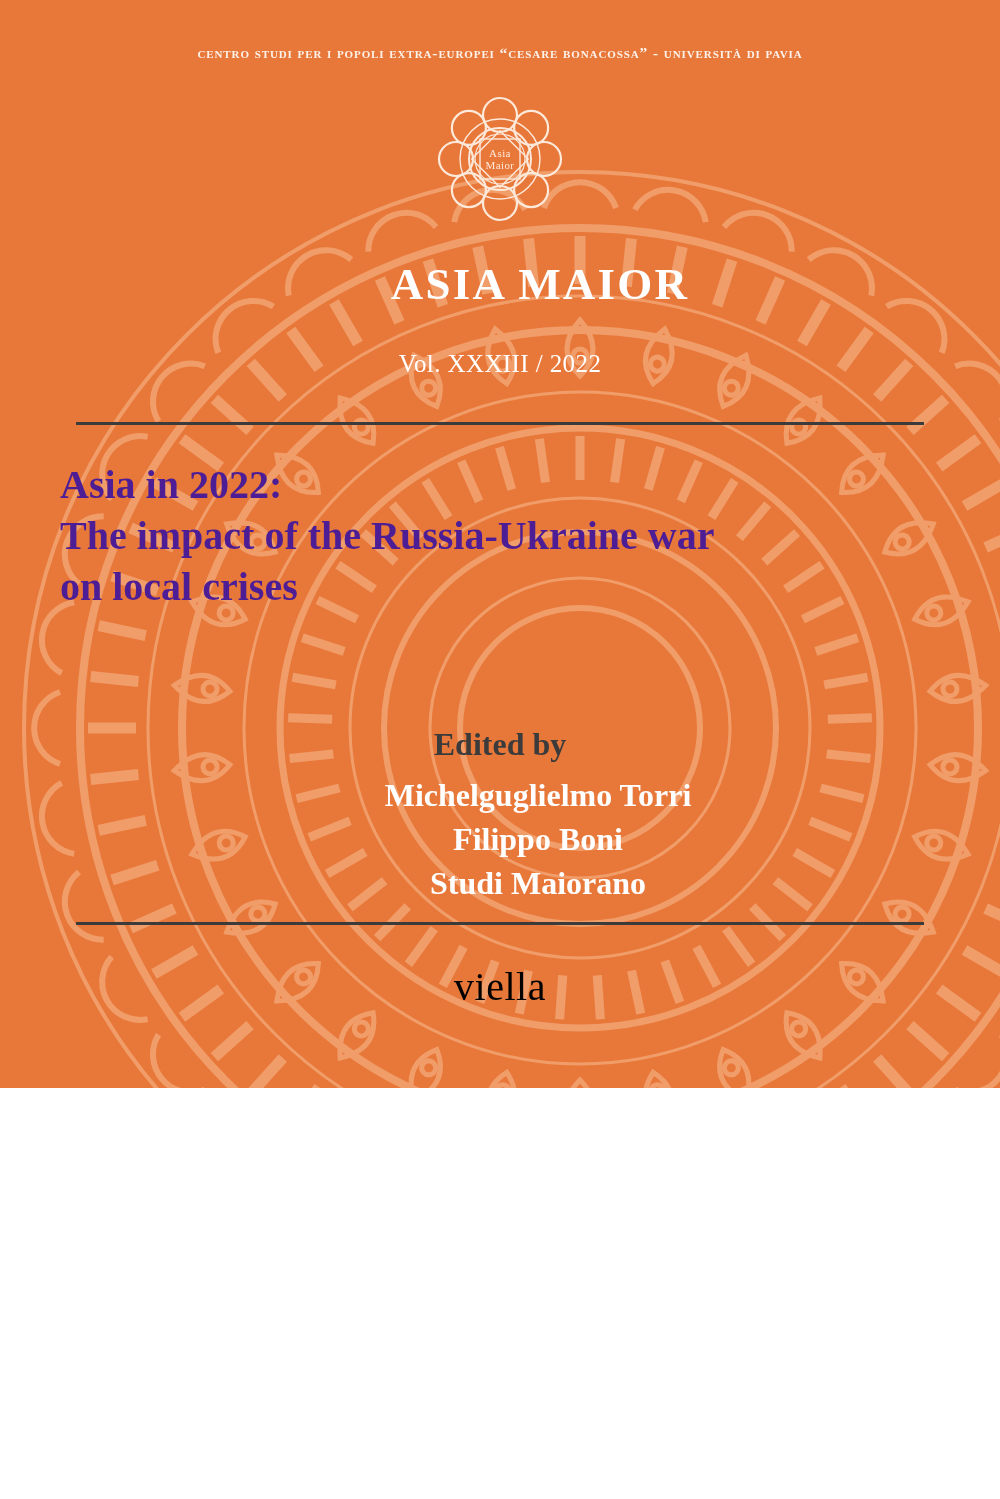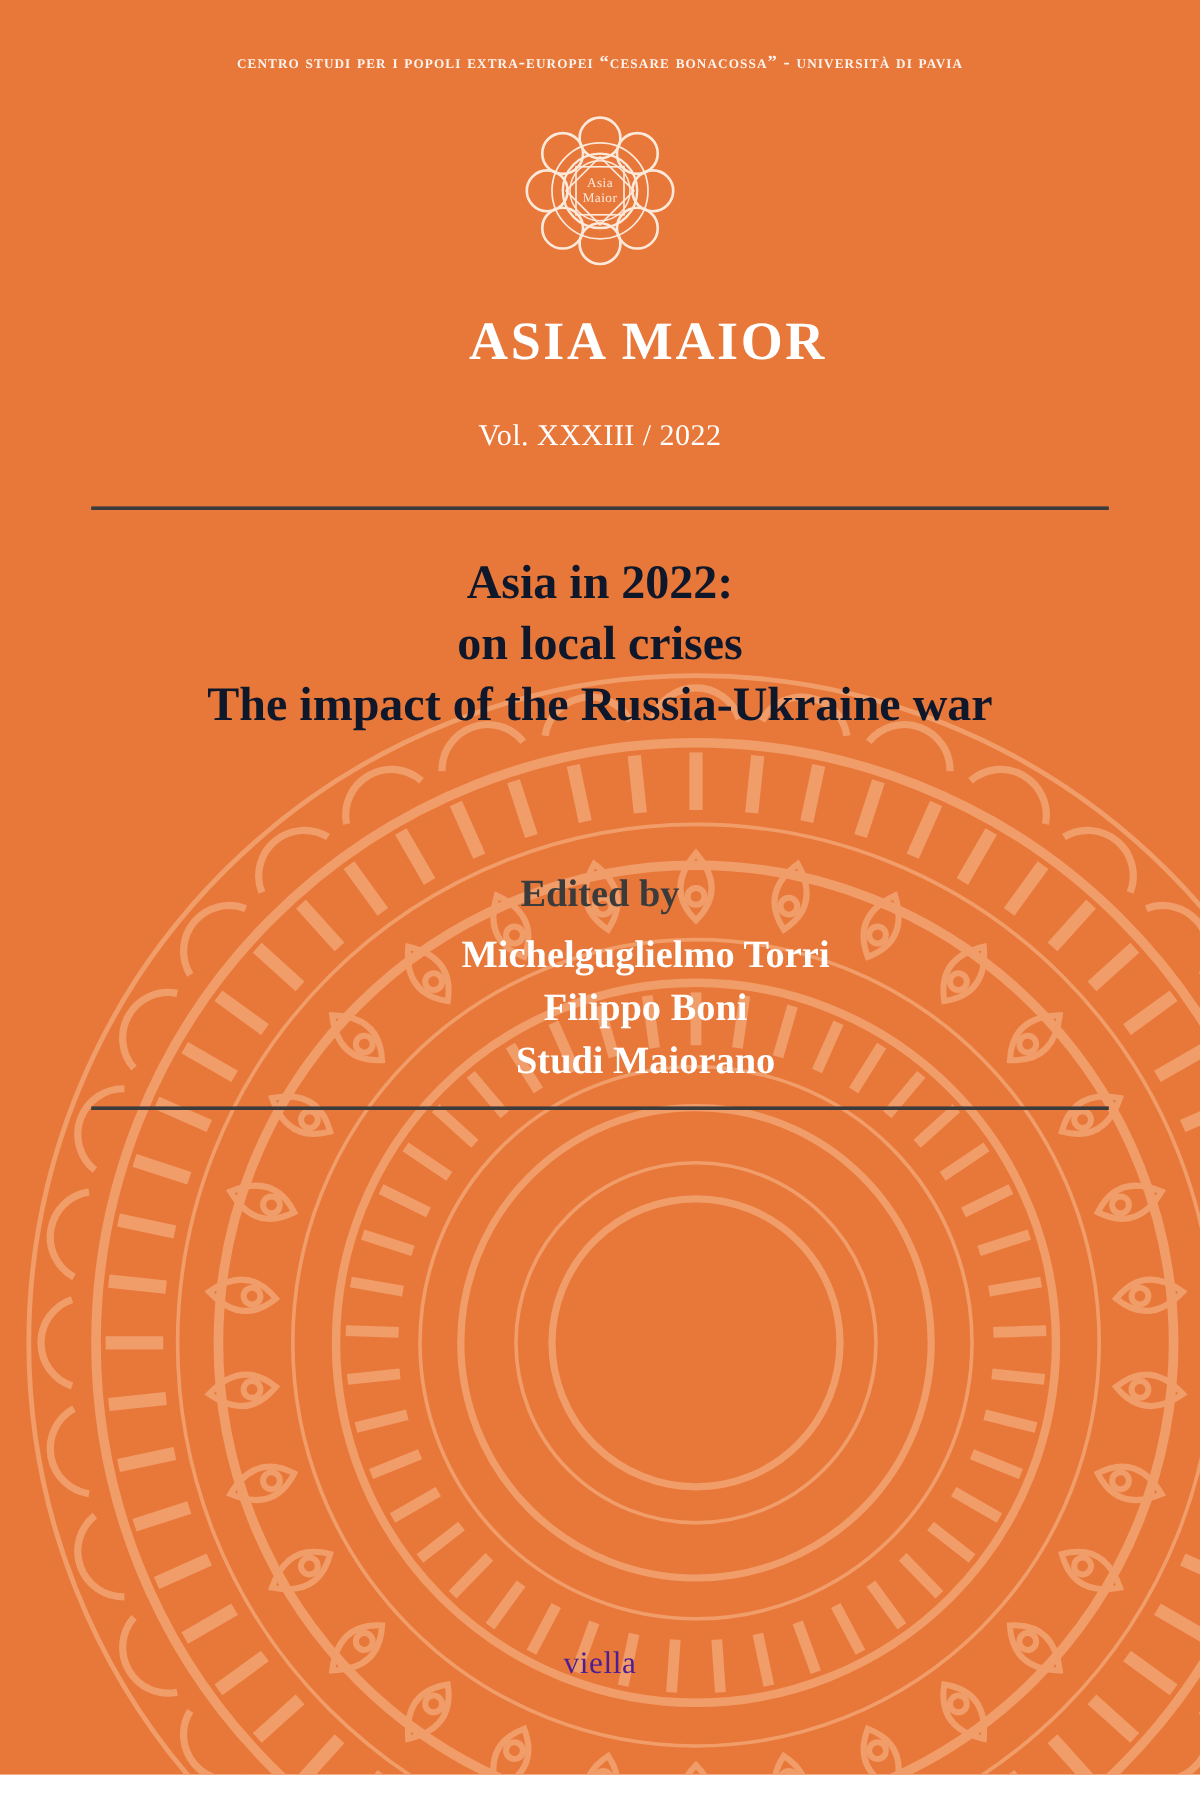--- a/index.html
+++ b/index.html
@@ -3,21 +3,21 @@
 <meta charset="utf-8">
 <style>
   html, body {
     margin: 0;
     padding: 0;
     background: #ffffff;
   }
   .cover {
     position: relative;
     width: 1000px;
-    height: 1479px;
+    height: 1088px;
     background: #e8783a;
     overflow: hidden;
     font-family: "Liberation Serif", serif;
     color: #ffffff;
   }
 
   
   .mandala {
     position: absolute;
     right: -170px;
@@ -108,25 +108,24 @@
   }
   .rule-top { top: 422px; }
   .rule-bottom { top: 922px; }
 
   
   .main-title {
     position: absolute;
     top: 460px;
     left: 60px;
     width: 880px;
-    text-align: center;
     font-size: 40px;
     font-weight: 700;
     line-height: 1.27;
-    color: #0f172a;
+    color: #4c1d95;
   }
 
   
   .edited-by {
     position: absolute;
     top: 726px;
     left: 0;
     width: 100%;
     text-align: center;
     font-size: 32px;
@@ -146,22 +145,22 @@
     padding-left: 38px;
   }
 
   
   .viella {
     position: absolute;
     bottom: 78px;
     left: 0;
     width: 100%;
     text-align: center;
-    font-size: 26px;
-    color: #4c1d95;
+    font-size: 40px;
+    color: #000000;
     letter-spacing: 0.5px;
     margin-top: 28px;
   }
 </style>
 </head>
 <body>
 
 <div class="cover">
 
   <div class="mandala">
@@ -408,22 +407,22 @@
   </div>
 
   <div class="journal-title">ASIA MAIOR</div>
   <div class="volume">Vol. XXXIII / 2022</div>
 
   <div class="rule rule-top"></div>
   <div class="rule rule-bottom"></div>
 
   <div class="main-title">
     <div>Asia in 2022:</div>
+    <div>The impact of the Russia-Ukraine war</div>
     <div>on local crises</div>
-    <div>The impact of the Russia-Ukraine war</div>
   </div>
 
   <div class="edited-by">Edited by</div>
   <div class="editors">
     <div>Michelguglielmo Torri</div>
     <div>Filippo Boni</div>
     <div>Studi Maiorano</div>
   </div>
 
   <div class="viella">viella</div>

